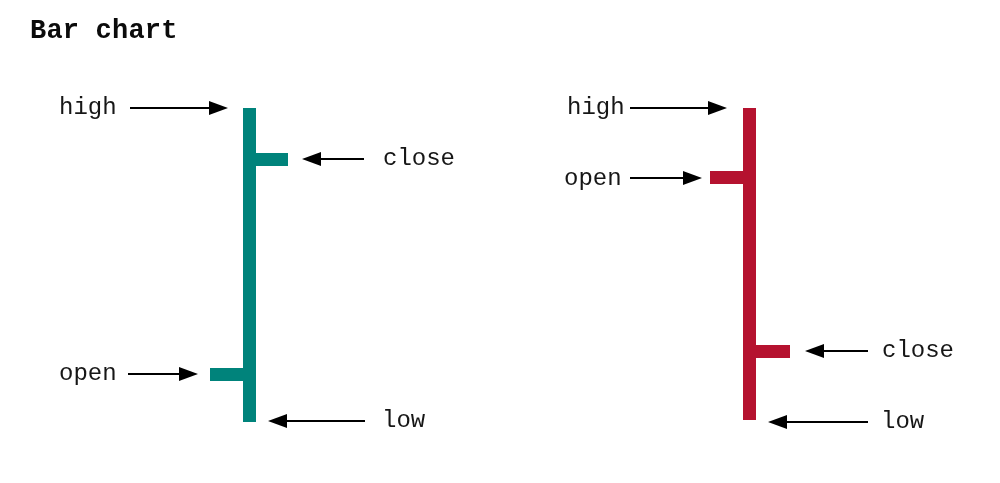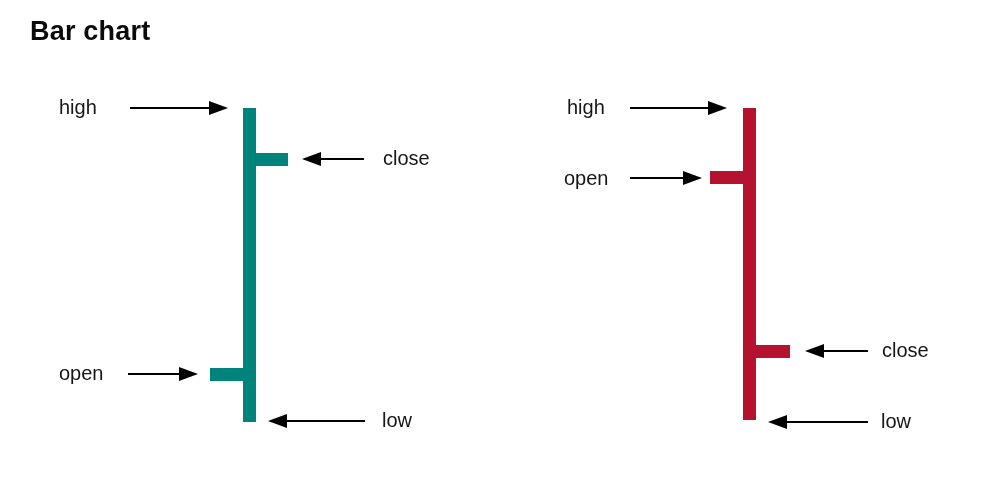--- a/index.html
+++ b/index.html
@@ -6,34 +6,34 @@
     margin: 0;
     padding: 0;
     background: #ffffff;
   }
   #canvas {
     position: relative;
     width: 1000px;
     height: 483px;
     background: #ffffff;
     overflow: hidden;
-    font-family: Liberation Sans, sans-serif;
+    font-family: Liberation Mono, monospace;
   }
   .title {
     position: absolute;
     left: 30px;
     top: 16px;
     font-size: 27px;
     font-weight: bold;
     color: #0b0b0b;
     letter-spacing: 0.2px;
   }
   .label {
     position: absolute;
-    font-size: 20px;
+    font-size: 24px;
     color: #161616;
     transform: translateY(-50%);
     white-space: nowrap;
   }
   .vbar {
     position: absolute;
     width: 13px;
   }
   .tick {
     position: absolute;

